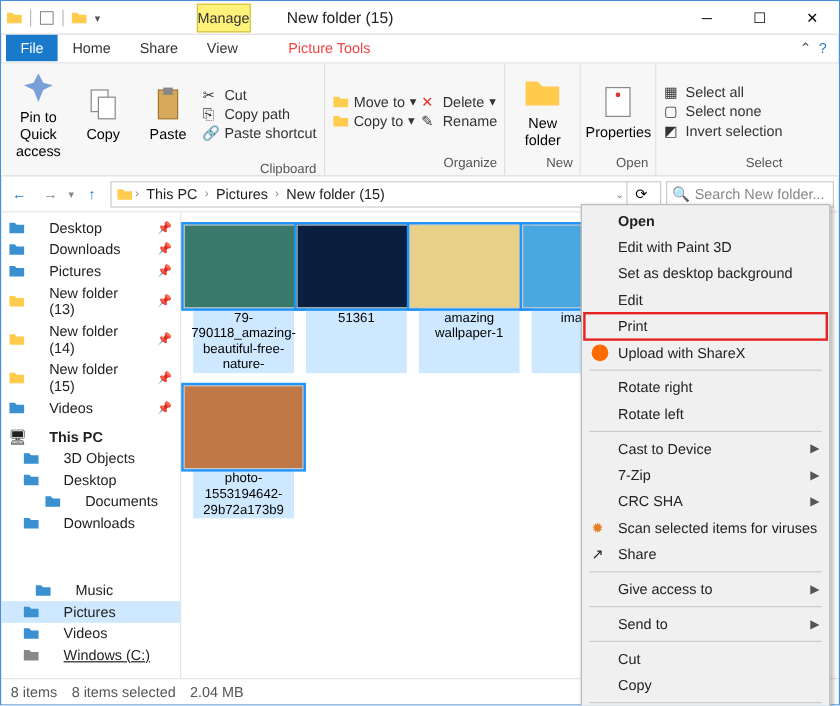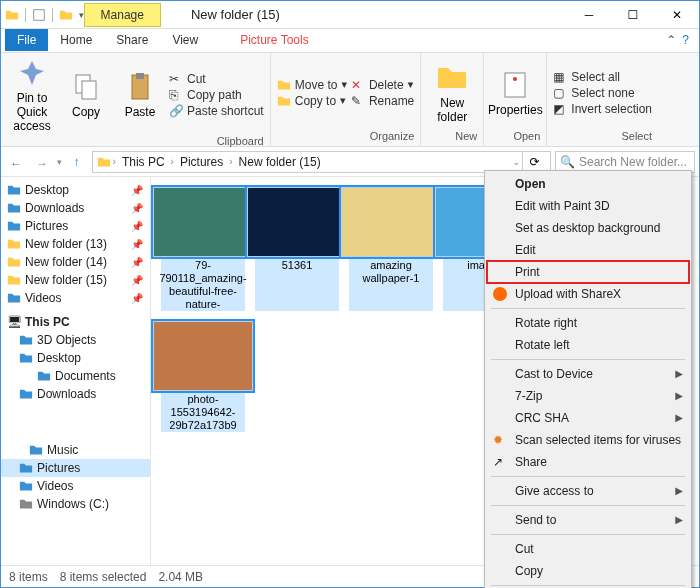--- a/index.html
+++ b/index.html
@@ -1,21 +1,21 @@
 <!DOCTYPE html>
 <html><head>
 <meta charset="utf-8">
 <style>
 * { box-sizing: border-box; margin: 0; padding: 0; font-family: "Segoe UI", sans-serif; font-size: 12px; }
 body { width: 700px; height: 588px; background: #fff; overflow: hidden; position: relative; }
 .window { width: 700px; height: 588px; border: 1px solid #4a90d9; display: flex; flex-direction: column; }
 .titlebar { height: 28px; display: flex; align-items: center; background: #fff; border-bottom: 1px solid #ddd; }
 .qat { display: flex; align-items: center; padding-left: 4px; gap: 6px; }
 .qat .mini-icon { width: 14px; height: 14px; display: inline-block; }
-.ftab { background: #fff27a; border: 1px solid #d0c440; padding: 4px 16px; font-size: 12px; color:#333; }
+.ftab { background: #fff27a; border: 1px solid #d0c440; padding: 4px 0; margin-left: 80px; font-size: 12px; color:#333; }
 .titletext { margin-left: 30px; font-size: 13px; color: #222; }
 .winbtns { margin-left: auto; display: flex; }
 .winbtn { width: 44px; height: 28px; display: flex; align-items: center; justify-content: center; }
 .tabs { height: 24px; display: flex; align-items: flex-start; border-bottom: 1px solid #ddd; }
 .tab { padding: 4px 12px; font-size: 12px; color: #333; }
 .tab.file { background: #1979ca; color: #fff; margin-left:4px;}
 .tab.pt { color: #ef4444; }
 .help { margin-left: auto; padding: 4px 10px; display:flex; gap:6px;}
 .ribbon { height: 94px; background: #f7f7f7; border-bottom: 1px solid #ddd; display: flex; }
 .grp { border-right: 1px solid #e0e0e0; padding: 4px 6px; display: flex; flex-direction: column; }
@@ -29,21 +29,21 @@
 .nav { height: 30px; display: flex; align-items: center; border-bottom: 1px solid #e5e5e5; padding: 0 4px; gap: 4px; }
 .navarrow { width: 22px; height: 22px; display: flex; align-items: center; justify-content: center; color: #888; border-radius:50%;}
 .navarrow.enabled { color: #1979ca; }
 .addr { flex: 1; border: 1px solid #ccc; height: 22px; display: flex; align-items: center; padding: 0 4px; gap:2px;}
 .crumb { font-size: 12px; color: #222; padding: 0 4px; }
 .sep { color: #888; font-size:10px;}
 .refresh { width:24px; height:22px; border-left:1px solid #ccc; display:flex;align-items:center;justify-content:center;}
 .search { width: 140px; border: 1px solid #ccc; height: 22px; display: flex; align-items: center; color: #888; padding: 0 4px; gap:4px;}
 .body { flex: 1; display: flex; overflow:hidden;}
 .tree { width: 150px; border-right: 1px solid #e5e5e5; overflow-y: auto; padding: 4px 0; }
-.tnode { display: flex; align-items: center; padding: 2px 6px; gap: 4px; font-size: 12px; color: #222; }
+.tnode { display: flex; align-items: center; padding: 2px 6px; gap: 20px; font-size: 12px; color: #222; }
 .tnode.sel { background: #cde8ff; }
 .tnode .ic { width: 14px; height: 14px; }
 .pin { margin-left:auto; color:#aaa; font-size:10px;}
 .tgroup { margin-bottom:6px;}
 .files { flex: 1; padding: 10px; display: flex; flex-wrap: wrap; gap: 10px; align-content: flex-start; }
 .thumb { width: 84px; display: flex; flex-direction: column; align-items: center; }
 .thumb.sel .img { outline: 2px solid #2094fa; }
 .thumb.sel { background: #cde8ff; }
 .img { width: 100px; height: 70px; background: #8db7dd; border: 1px solid #ccc; }
 .thumb .cap { font-size: 11px; text-align: center; margin-top: 2px; line-height: 13px; max-height: 52px; overflow: hidden; }
@@ -369,21 +369,21 @@
           <span>Pictures</span>
         </div>
         <div class="tnode" style="padding-left:18px;">
           <span class="ic">
             <svg width="14" height="14" viewBox="0 0 16 16">
               <path d="M1 3h5l2 2h7v8H1z" fill="#3a90d0"></path>
             </svg>
           </span>
           <span>Videos</span>
         </div>
-        <div class="tnode" style="padding-left:18px;">
+        <div class="tnode" style="padding-left:18px;text-decoration:underline;">
           <span class="ic">
             <svg width="14" height="14" viewBox="0 0 16 16">
               <path d="M1 3h5l2 2h7v8H1z" fill="#888"></path>
             </svg>
           </span>
           <span>Windows (C:)</span>
         </div>
       </div>
     <div class="files" id="files">
         <div class="thumb sel">

